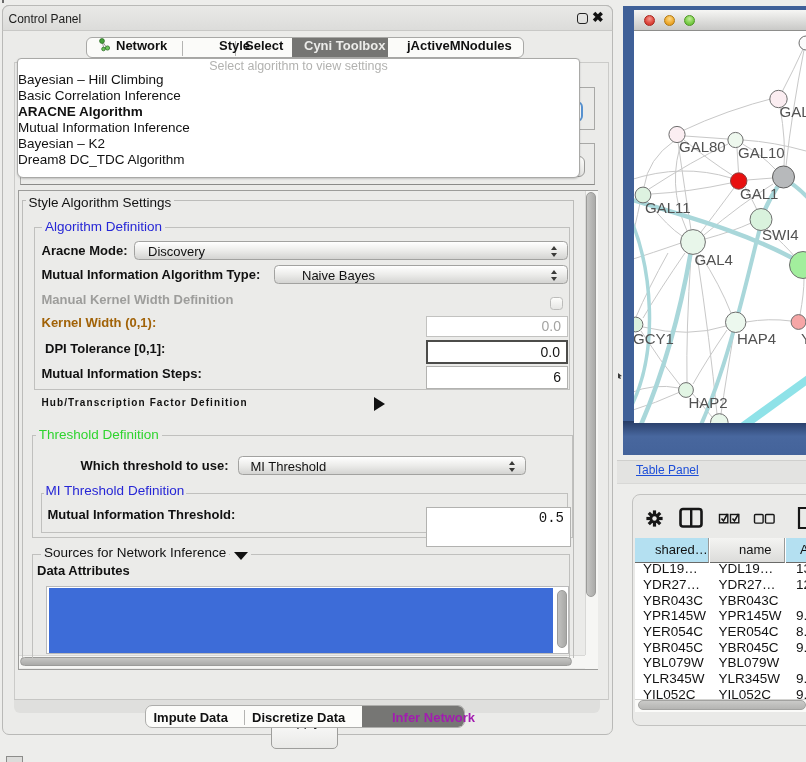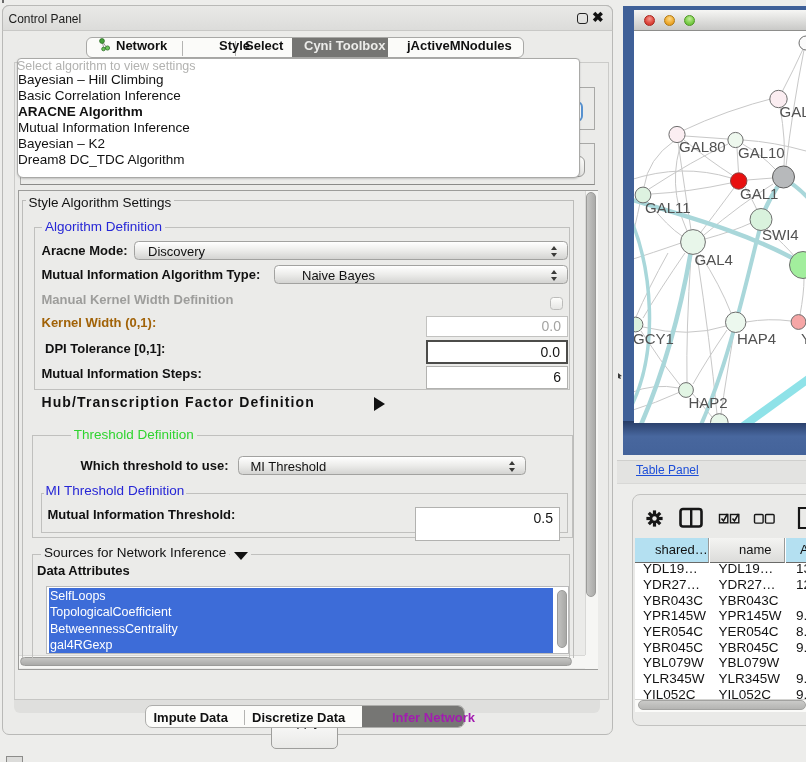--- a/index.html
+++ b/index.html
@@ -49,21 +49,21 @@
 <div class="abs b13" style="left:407px;top:38.5px;">jActiveMNodules</div>
 
 <div class="abs" style="left:14px;top:62px;width:594.5px;height:637.5px;border:1px solid #cbcbc9;"></div>
 
 <div class="abs" style="left:20px;top:87px;width:574.5px;height:43px;border:1px solid #a8a8a6;"></div>
 <div class="abs" style="left:30px;top:100.5px;width:553px;height:21px;background:#fff;border:2.5px solid #5792d0;border-radius:6px;"></div>
 <div class="abs" style="left:20px;top:142.5px;width:574.5px;height:42.5px;border:1px solid #a8a8a6;border-bottom:1px solid #8a8a88;"></div>
 <div class="abs" style="left:28px;top:155.5px;width:556.5px;height:21px;background:linear-gradient(#fdfdfb,#e2e2e0);border:1px solid #9a9a98;border-radius:6px;"></div>
 
 <div class="abs" style="left:17px;top:57.5px;width:563px;height:120px;background:#ffffff;border:1px solid #a9a9a7;border-radius:4px 4px 6px 6px;box-shadow:0 1px 2px rgba(0,0,0,0.18);"></div>
-<div class="abs" style="left:17px;top:60px;width:563px;text-align:left;font-size:12.5px;line-height:13px;color:#b2b2b0;">Select algorithm to view settings</div>
+<div class="abs" style="left:17px;top:60px;width:563px;text-align:center;font-size:12.5px;line-height:13px;color:#b2b2b0;">Select algorithm to view settings</div>
 <div class="abs" style="left:18px;top:71.6px;font-size:13.5px;line-height:16.1px;color:#111;white-space:nowrap;">
 Bayesian – Hill Climbing<br>
 Basic Correlation Inference<br>
 <b>ARACNE Algorithm</b><br>
 Mutual Information Inference<br>
 Bayesian – K2<br>
 Dream8 DC_TDC Algorithm
 </div>
 
 <div class="abs" style="left:17.5px;top:189.5px;width:580.5px;height:480.5px;border:1px solid #9c9c9a;background:#ebebe9;"></div>
@@ -88,42 +88,41 @@
 <div class="abs combo" style="left:274px;top:264.5px;width:293.5px;height:19px;"><span style="padding-left:27px;">Naive Bayes</span><i></i></div>
 <div class="abs b13" style="left:41.5px;top:292.5px;color:#9d9d9b;">Manual Kernel Width Definition</div>
 <div class="abs" style="left:550px;top:296.5px;width:13px;height:13px;background:linear-gradient(#fdfdfb,#e6e6e4);border:1px solid #bcbcba;border-radius:3.5px;"></div>
 <div class="abs b13" style="left:41.5px;top:315.5px;color:#a16207;">Kernel Width (0,1):</div>
 <div class="abs field" style="left:426px;top:316px;width:142px;height:21px;border:1px solid #c2c2c0;color:#a4a4a2;line-height:19px;">0.0</div>
 <div class="abs b13" style="left:45px;top:341.5px;">DPI Tolerance [0,1]:</div>
 <div class="abs field" style="left:426px;top:340px;width:142px;height:24px;border:2px solid #4c4c4a;line-height:20px;">0.0</div>
 <div class="abs b13" style="left:41.5px;top:366.5px;">Mutual Information Steps:</div>
 <div class="abs field" style="left:426px;top:365.5px;width:142px;height:23.5px;border:1px solid #b2b2b0;line-height:21.5px;">6</div>
 
-<div class="abs" style="left:41.5px;top:394.6px;font-size:14px;line-height:15px;font-weight:bold;letter-spacing:1.1px;color:#111;white-space:nowrap;">Hub/Transcription Factor Definition</div>
+<div class="abs" style="left:41.5px;top:394.6px;font-size:10px;line-height:15px;font-weight:bold;letter-spacing:1.1px;color:#111;white-space:nowrap;">Hub/Transcription Factor Definition</div>
 <div class="abs" style="left:374px;top:396.5px;width:0;height:0;border-left:11px solid #111;border-top:7px solid transparent;border-bottom:7px solid transparent;"></div>
 
 <div class="abs" style="left:31.5px;top:435px;width:541px;height:102.5px;border:1px solid #c0c0be;"></div>
-<div class="abs" style="left:35.8px;top:427.6px;background:#ebebe9;padding:0 3px;font-size:13.5px;line-height:14.5px;color:#2fd42f;white-space:nowrap;margin-left:35px;">Threshold Definition</div>
+<div class="abs" style="left:35.8px;top:427.6px;background:#ebebe9;padding:0 3px;font-size:13.5px;line-height:14.5px;color:#2fd42f;white-space:nowrap;">Threshold Definition</div>
 <div class="abs b13" style="left:80.5px;top:458.5px;">Which threshold to use:</div>
 <div class="abs combo" style="left:237.5px;top:455.5px;width:288.5px;height:19px;"><span style="padding-left:12px;">MI Threshold</span><i></i></div>
 
 <div class="abs" style="left:41px;top:492.5px;width:527px;height:40px;border:1px solid #c0c0be;"></div>
 <div class="abs" style="left:43.6px;top:484.3px;background:#ebebe9;padding:0 2px;font-size:13.5px;line-height:14.5px;color:#2626d6;white-space:nowrap;">MI Threshold Definition</div>
 <div class="abs b13" style="left:47.5px;top:508px;">Mutual Information Threshold:</div>
-<div class="abs field" style="left:415px;top:507px;width:145px;height:34px;border:1px solid #b2b2b0;line-height:21px;">0.5</div>
+<div class="abs field" style="left:426px;top:507px;width:145px;height:40px;border:1px solid #b2b2b0;line-height:21px;font-family:Liberation Mono, monospace;">0.5</div>
 
 <div class="abs" style="left:31.5px;top:553.5px;width:538px;height:104.5px;border:1px solid #c0c0be;border-bottom:none;"></div>
 <div class="abs" style="left:41px;top:545.5px;background:#ebebe9;padding:0 3px;font-size:13.5px;line-height:14.5px;color:#111;white-space:nowrap;">Sources for Network Inference</div>
 <div class="abs" style="left:230px;top:549.5px;width:21px;height:11px;background:#ebebe9;"></div>
 <div class="abs" style="left:233.5px;top:551.5px;width:0;height:0;border-top:8px solid #111;border-left:7.2px solid transparent;border-right:7.2px solid transparent;"></div>
 <div class="abs b13" style="left:37px;top:563.5px;">Data Attributes</div>
 
 <div class="abs" style="left:45.5px;top:585.5px;width:523px;height:68.5px;background:#ffffff;border:1px solid #bababa;overflow:hidden;">
   <div style="position:absolute;left:2px;top:1.5px;width:504px;height:66px;background:#3d6cd8;"></div>
-  <div style="position:absolute;left:3.5px;top:1px;font-size:12.5px;line-height:16.6px;color:#fff;white-space:nowrap;">SelfLoops<br>TopologicalCoefficient<br>BetweennessCentrality<br>gal4RGexp</div>
   <div style="position:absolute;left:510px;top:3px;width:10.5px;height:58px;background:linear-gradient(90deg,#c2c2c0,#a8a8a6);border:1px solid #9b9b99;border-radius:5px;"></div>
 </div>
 
 <div class="abs" style="left:14px;top:699px;width:594px;height:1px;background:#c6c6c4;"></div>
 <div class="abs" style="left:14px;top:699.5px;width:586px;height:13.5px;background:#dfdfdd;border-radius:0 0 6px 6px;"></div>
 <div class="abs" style="left:270.5px;top:712px;width:67px;height:37px;background:linear-gradient(#ffffff,#e9e9e7);border:1px solid #9e9e9c;border-radius:5px;text-align:center;font-size:13px;line-height:18px;color:#111;">Apply</div>
 <div class="abs" style="left:144.5px;top:705px;width:320px;height:23px;background:#fcfcfa;border:1px solid #adadab;border-radius:7px;overflow:hidden;">
   <div class="abs" style="left:98px;top:4px;width:1px;height:15px;background:#b4b4b2;"></div>
   <div class="abs" style="left:216px;top:0;width:104px;height:23px;background:#767674;"></div>
 </div>

